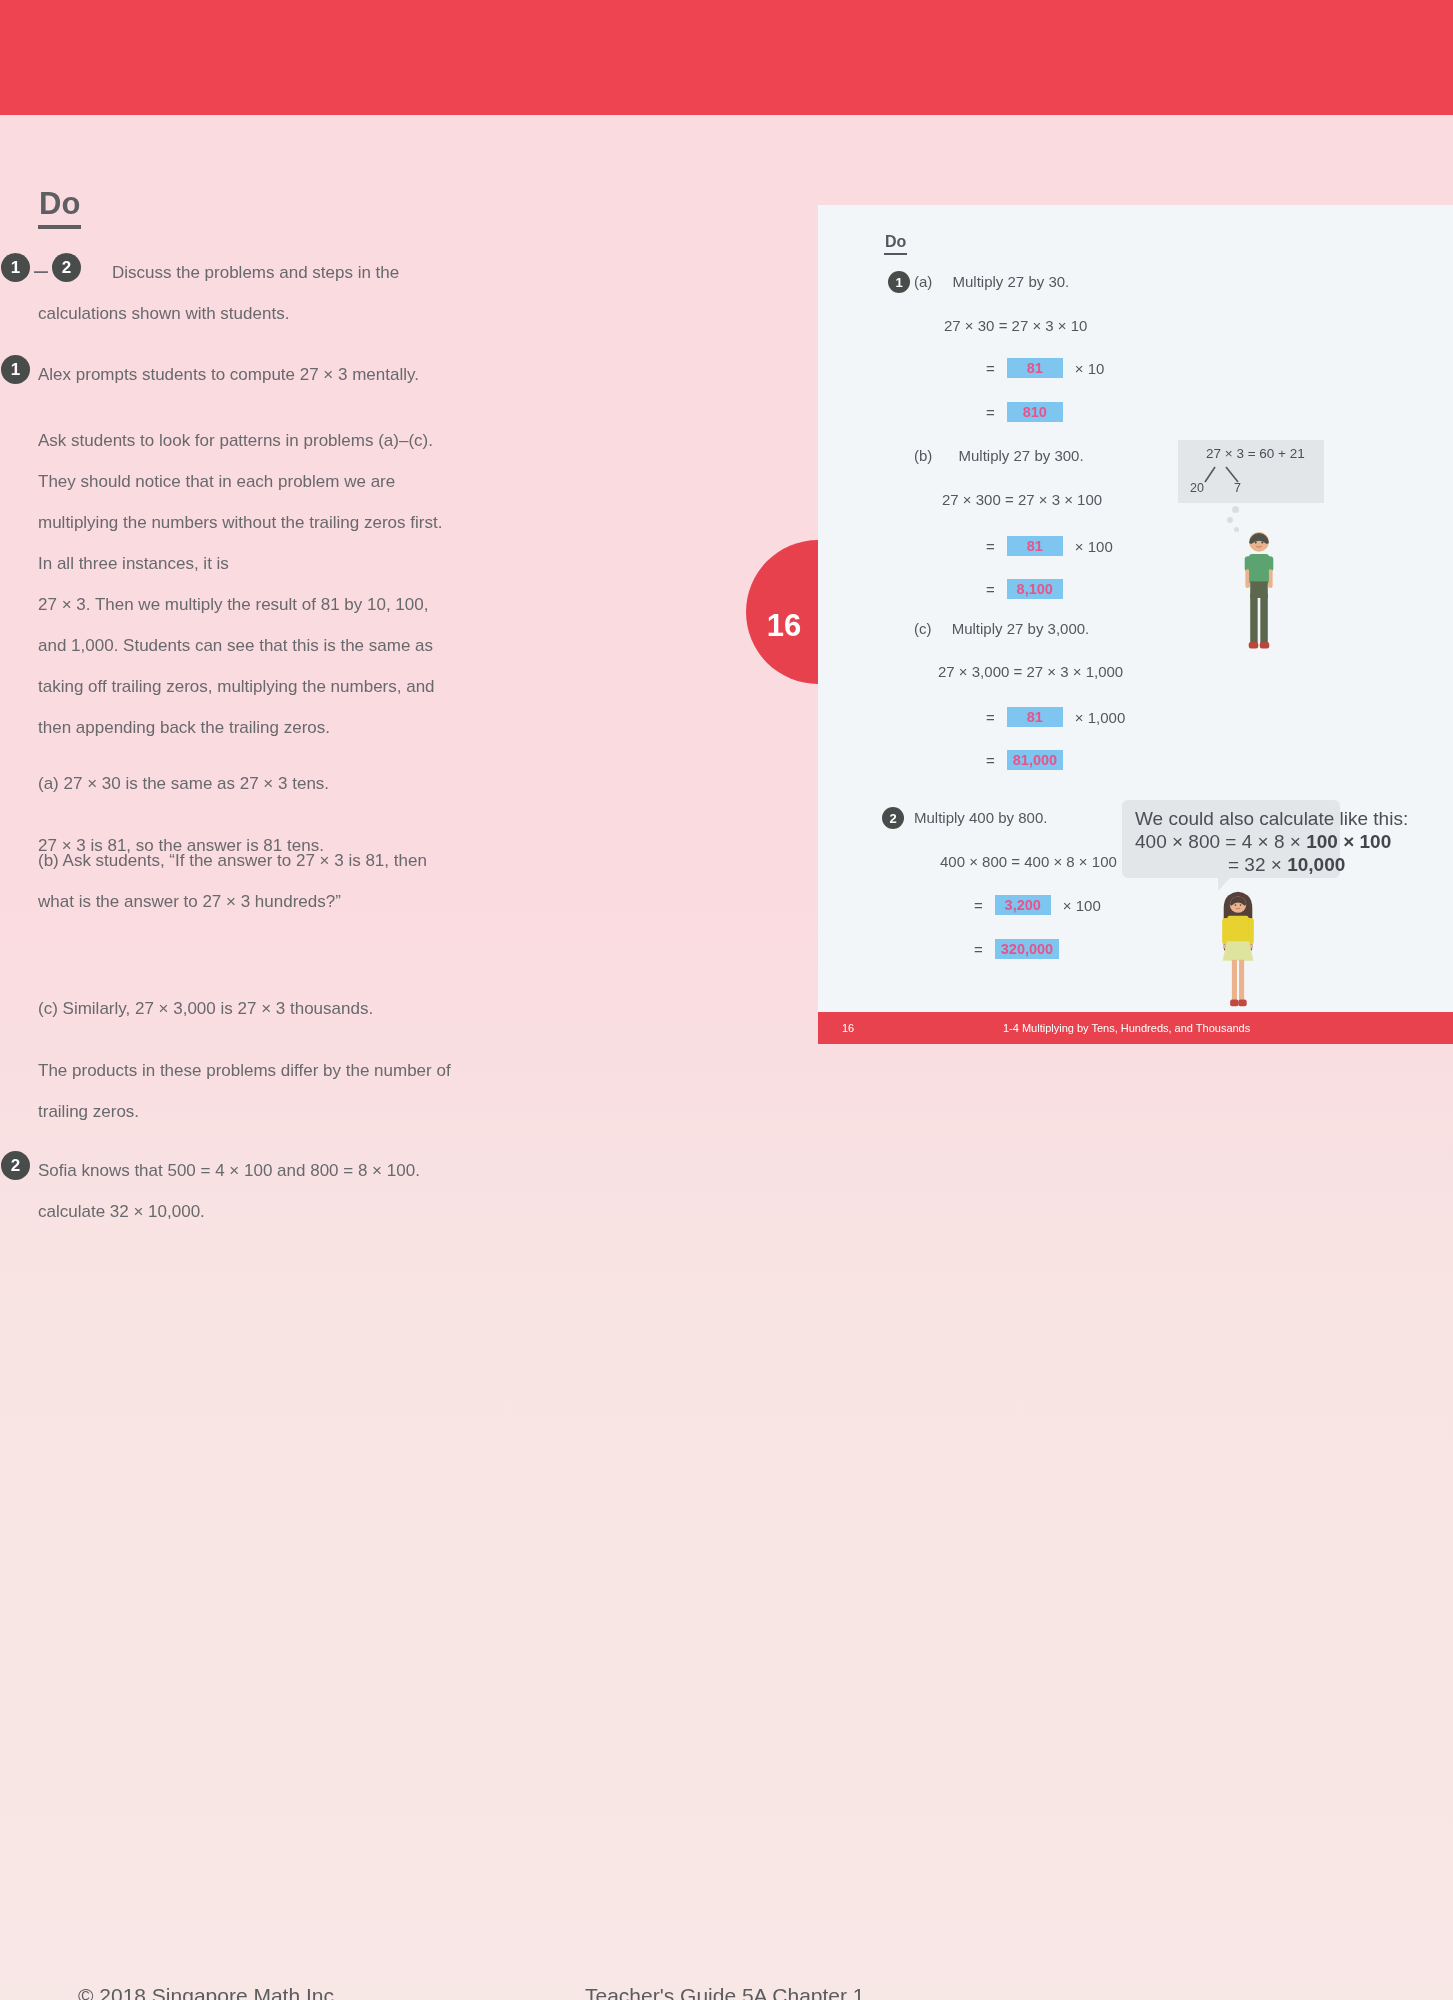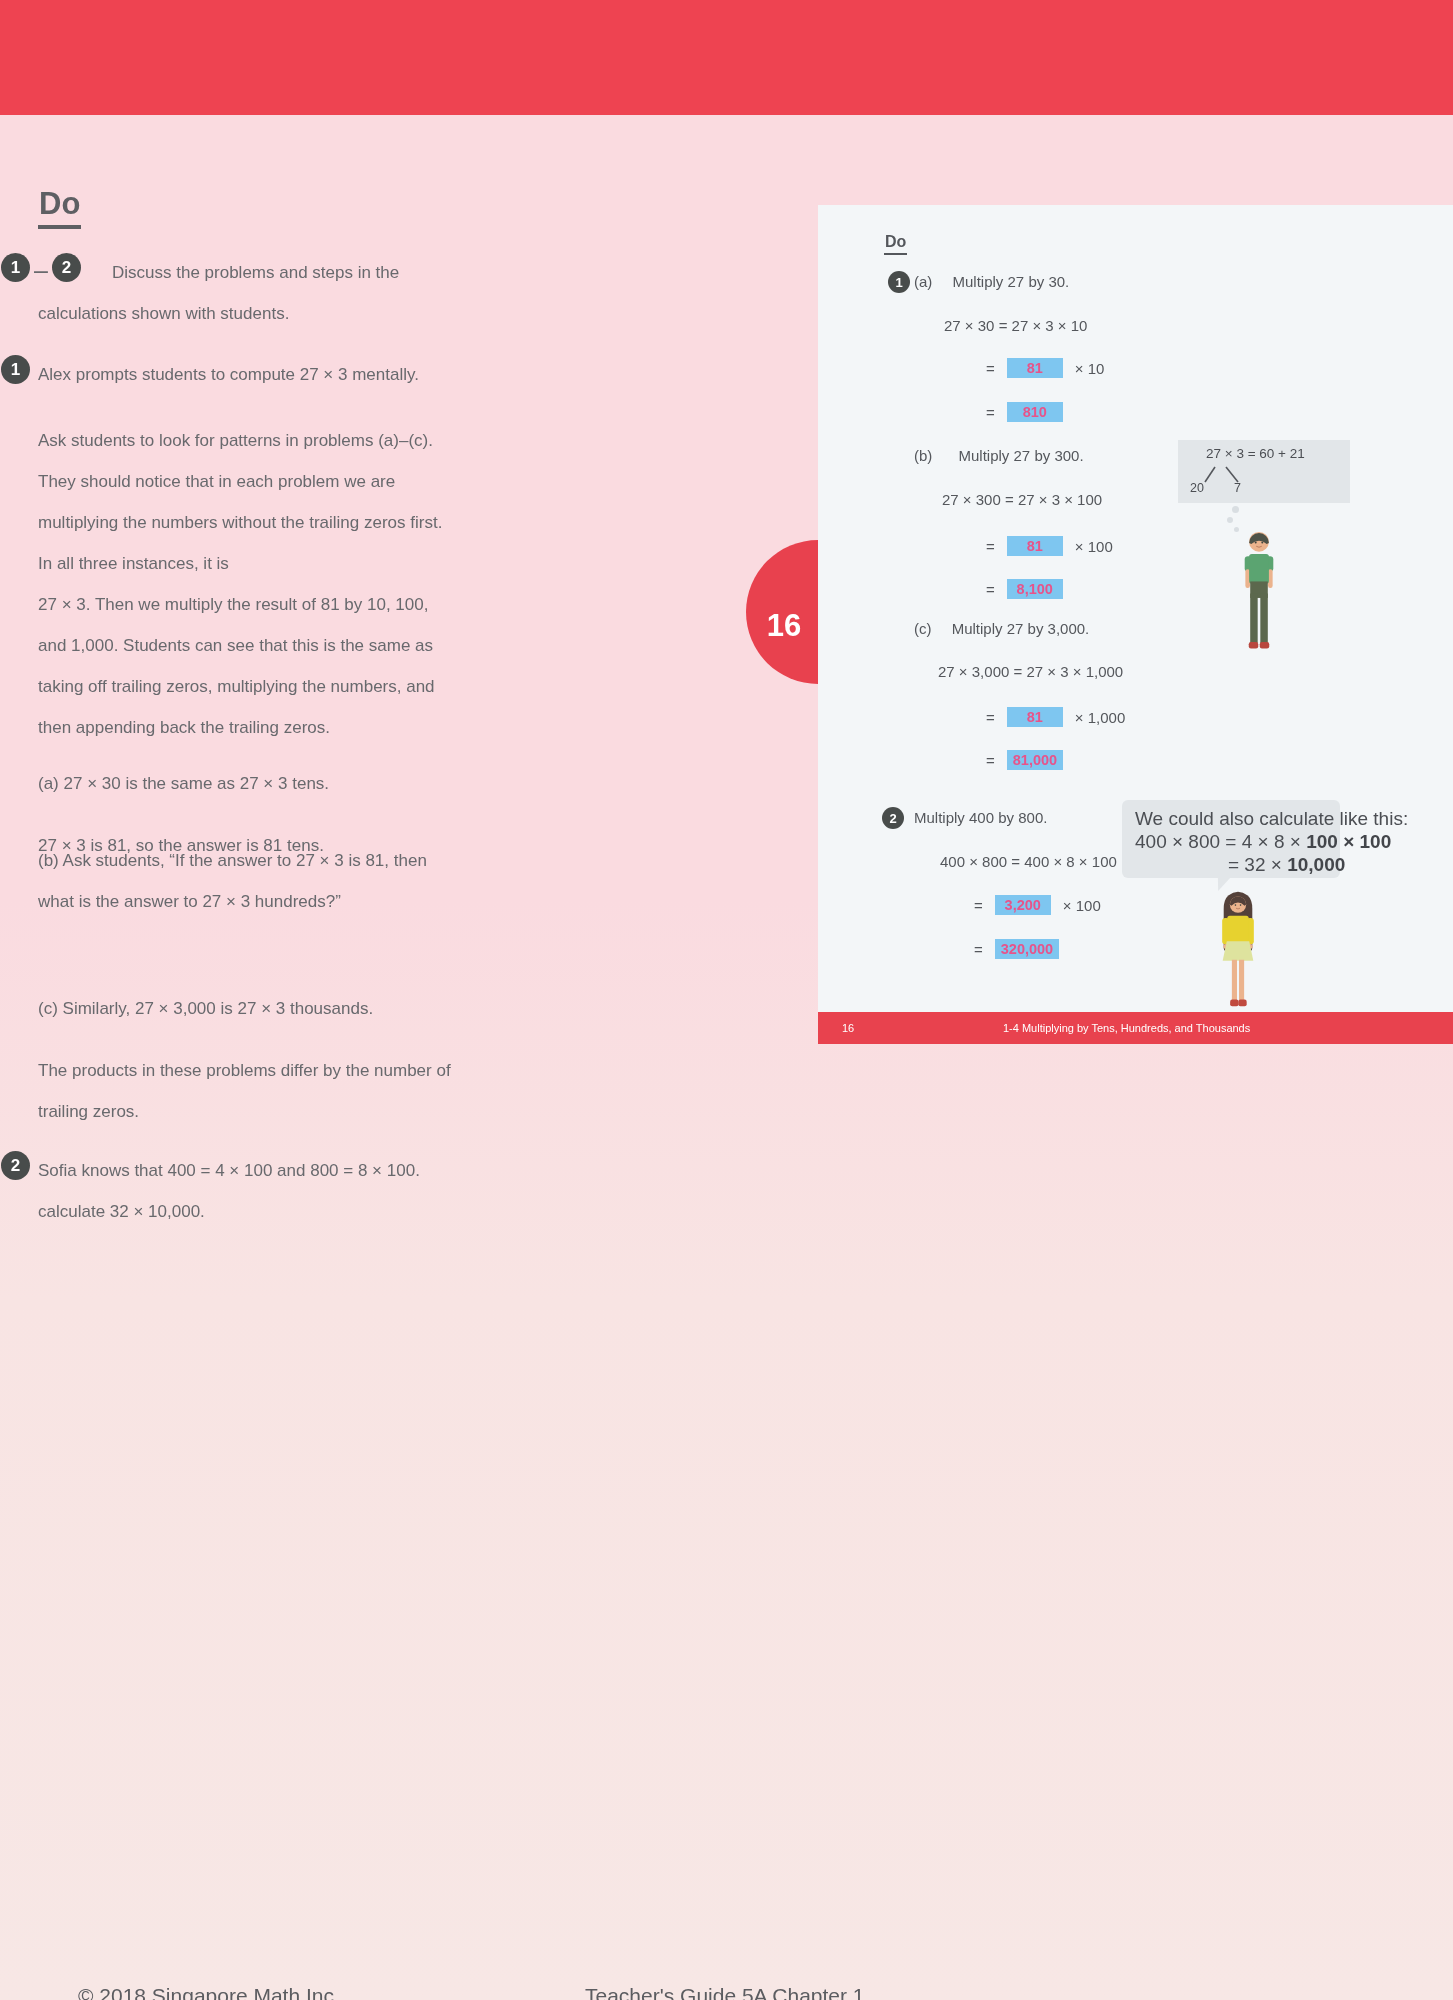--- a/index.html
+++ b/index.html
@@ -46,21 +46,21 @@
   .tb-prompt{display:inline-block;}
   .tb-step{position:absolute;display:flex;align-items:center;height:26px;}
   .tb-step .eq-sign{color:#54575C;font-size:15px;margin-right:12px;}
   .hl-box{
     display:inline-block;min-width:56px;padding:2px 6px;background:#7EC6F0;
     color:#E7548A;font-weight:bold;font-size:14.5px;text-align:center;
   }
   .tb-step .step-post{color:#54575C;font-size:15px;margin-left:12px;}
   
   .bubble{position:absolute;background:#E2E6E9;color:#4B4E53;}
-  .thought{left:360px;top:235px;width:172px;height:63px;font-size:13.5px;}
+  .thought{left:360px;top:235px;width:146px;height:63px;font-size:13.5px;}
   .thought .beq{position:absolute;left:28px;top:6px;white-space:nowrap;}
   .thought .b20{position:absolute;left:12px;top:41px;font-size:12.5px;}
   .thought .b7{position:absolute;left:56px;top:41px;font-size:12.5px;}
   .thought svg{position:absolute;left:22px;top:26px;}
   .tdot{position:absolute;background:#D9DEE2;border-radius:50%;}
   .speech{left:304px;top:595px;width:218px;height:78px;border-radius:6px;font-size:19px;}
   .speech .s1{position:absolute;left:13px;top:8px;white-space:nowrap;}
   .speech .s2{position:absolute;left:13px;top:31px;white-space:nowrap;}
   .speech .s3{position:absolute;left:106px;top:54px;white-space:nowrap;}
   .speech b{color:#43464B;}
@@ -132,21 +132,21 @@
     <div class="ln">(c) Similarly, 27 × 3,000 is 27 × 3 thousands.</div>
   </div>
 
   <div class="para" style="top:1050px;">
     <div class="ln">The products in these problems differ by the number of</div>
     <div class="ln">trailing zeros.</div>
   </div>
 
   <div class="bullet" style="left:1px;top:1151px;">2</div>
   <div class="para" style="top:1150px;">
-    <div class="ln">Sofia knows that 400 = 4 × 100 and 800 = 8 × 100.</div>
+    <div class="ln">Sofia knows that 500 = 4 × 100 and 800 = 8 × 100.</div>
     <div class="ln">calculate 32 × 10,000.</div>
   </div>
 
   <div class="tab-circle">
     <span>16</span>
   </div>
 
   <div class="tbpage">
 
     <div class="tb-abs tb-do" style="left:66px;top:28px;">

